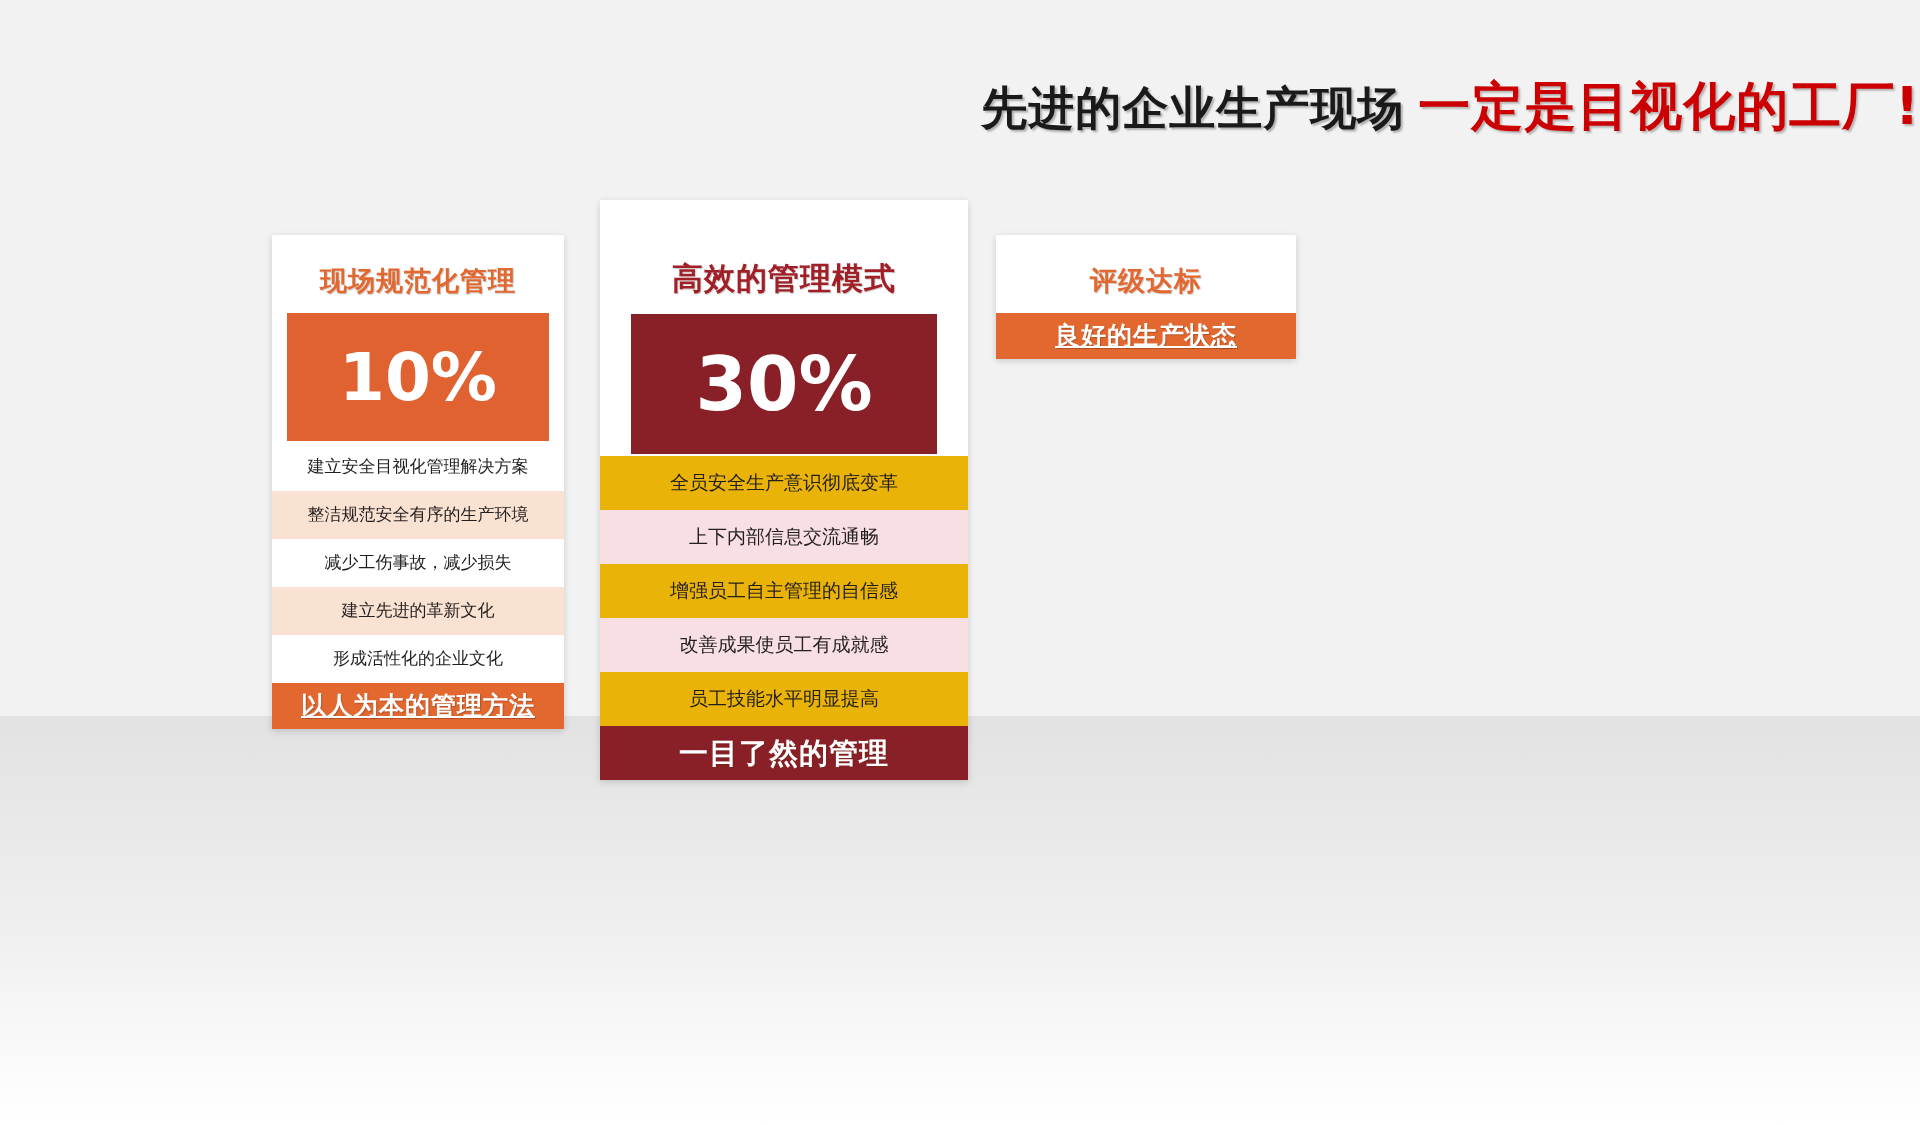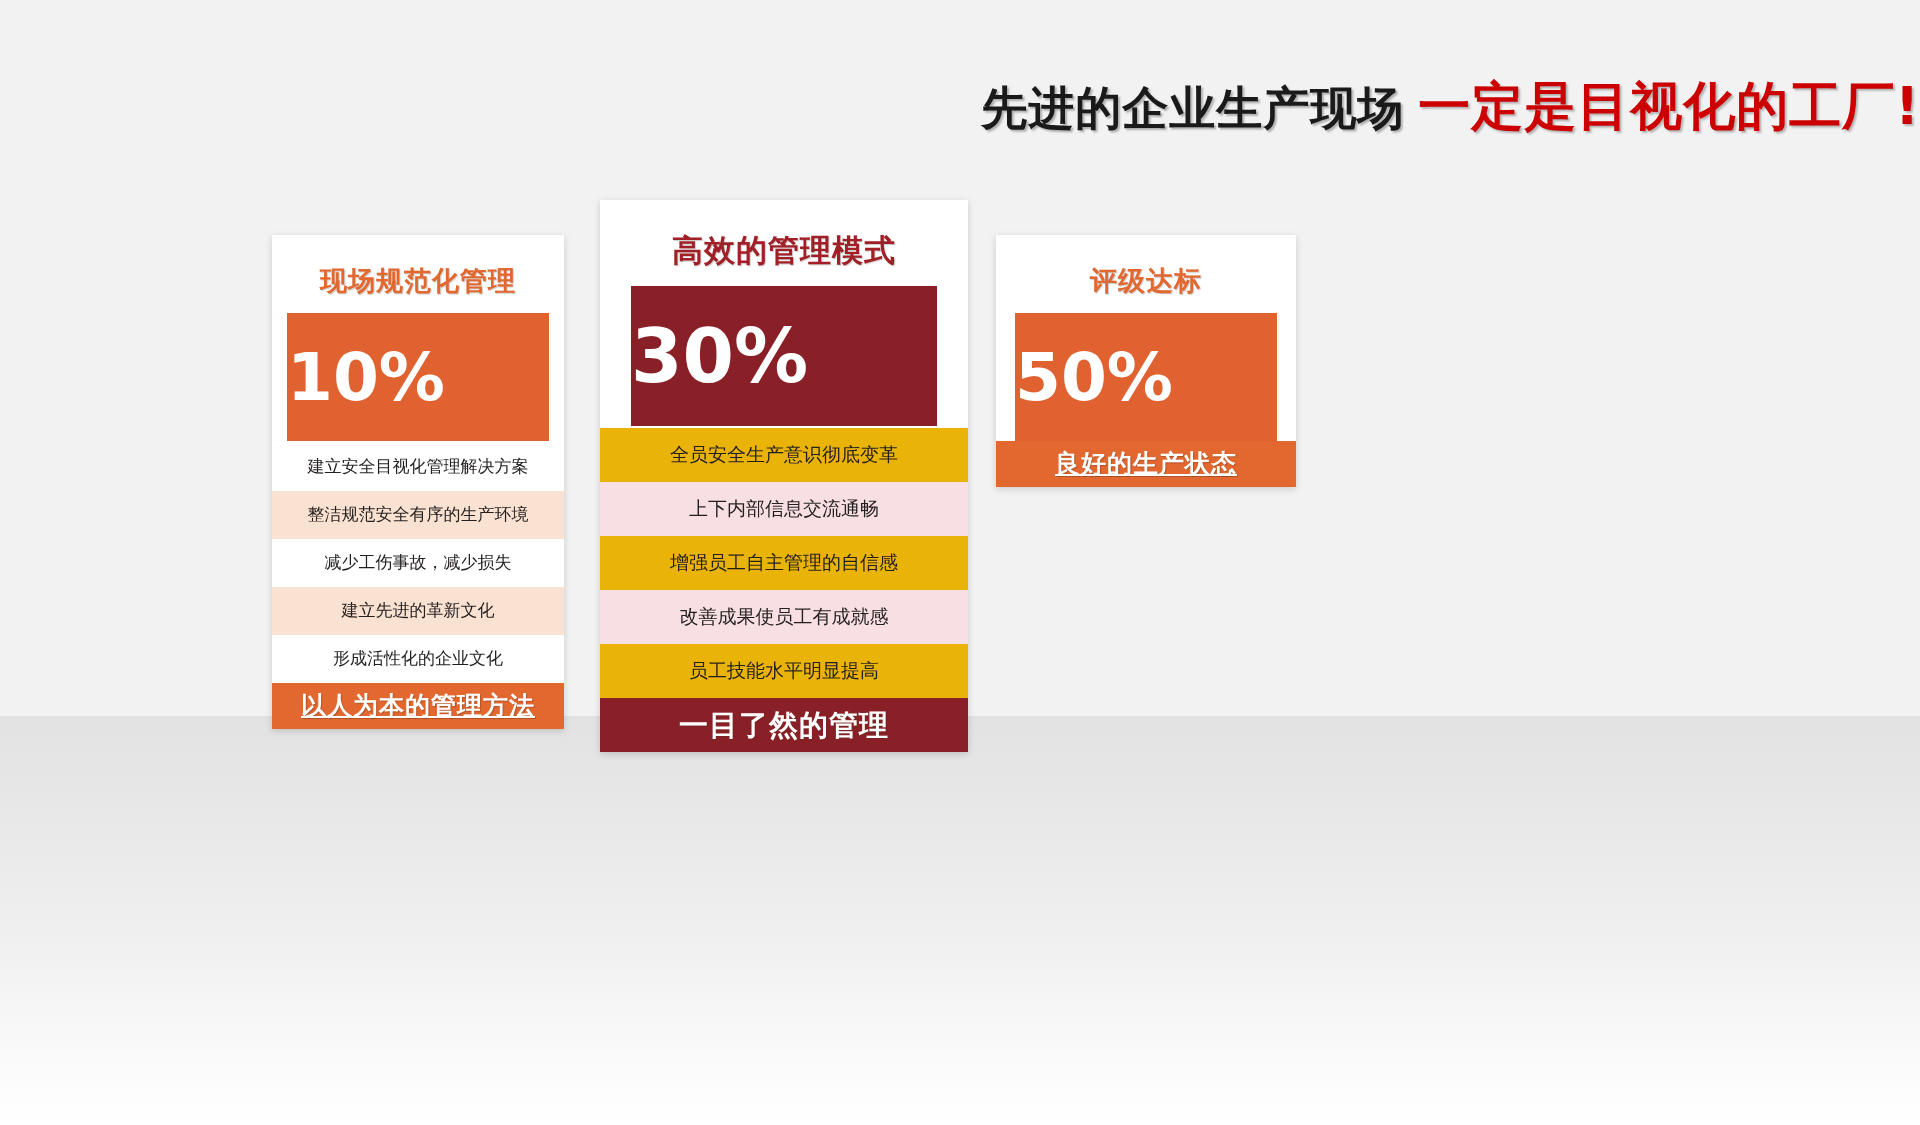--- a/index.html
+++ b/index.html
@@ -81,26 +81,28 @@
   .card-left  .card-heading,
   .card-right .card-heading {
     color: #e2682f;
     font-size: 27px;
     padding: 28px 0 14px 0;
   }
   .card-mid .card-heading {
     color: #a11f26;
     font-size: 31px;
     padding: 30px 0 14px 0;
+    margin-top: 28px;
   }
 
   .pct-block {
     margin: 0 auto;
     display: flex;
     align-items: center;
+    justify-content: center;
     color: #ffffff;
     font-weight: bold;
     font-family: "DejaVu Sans", "Liberation Sans", sans-serif;
   }
   .card-left .pct-block,
   .card-right .pct-block {
     width: 262px;
     height: 128px;
     background: #df6230;
     font-size: 66px;
@@ -199,19 +201,16 @@
       <div class="list-row odd">上下内部信息交流通畅</div>
       <div class="list-row even">增强员工自主管理的自信感</div>
       <div class="list-row odd">改善成果使员工有成就感</div>
       <div class="list-row even">员工技能水平明显提高</div>
     </div>
     <div class="card-footer">一目了然的管理</div>
   </div>
 
   <div class="card card-right">
     <div class="card-heading">评级达标</div>
-    <div class="pct-block">
-      <span>50%</span>
-    </div>
     <div class="card-footer">良好的生产状态</div>
   </div>
 
 </div>
 
 </body></html>

